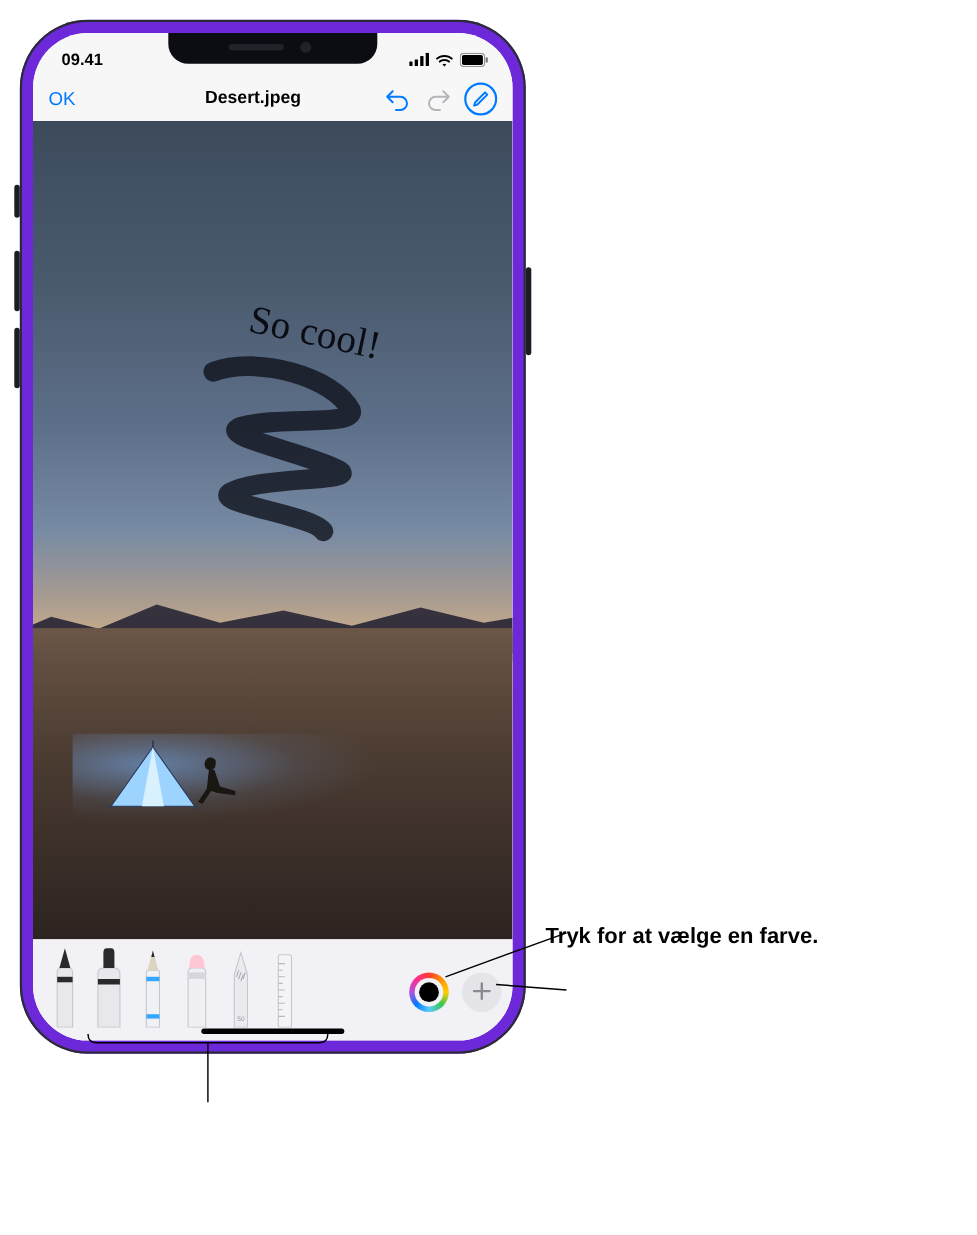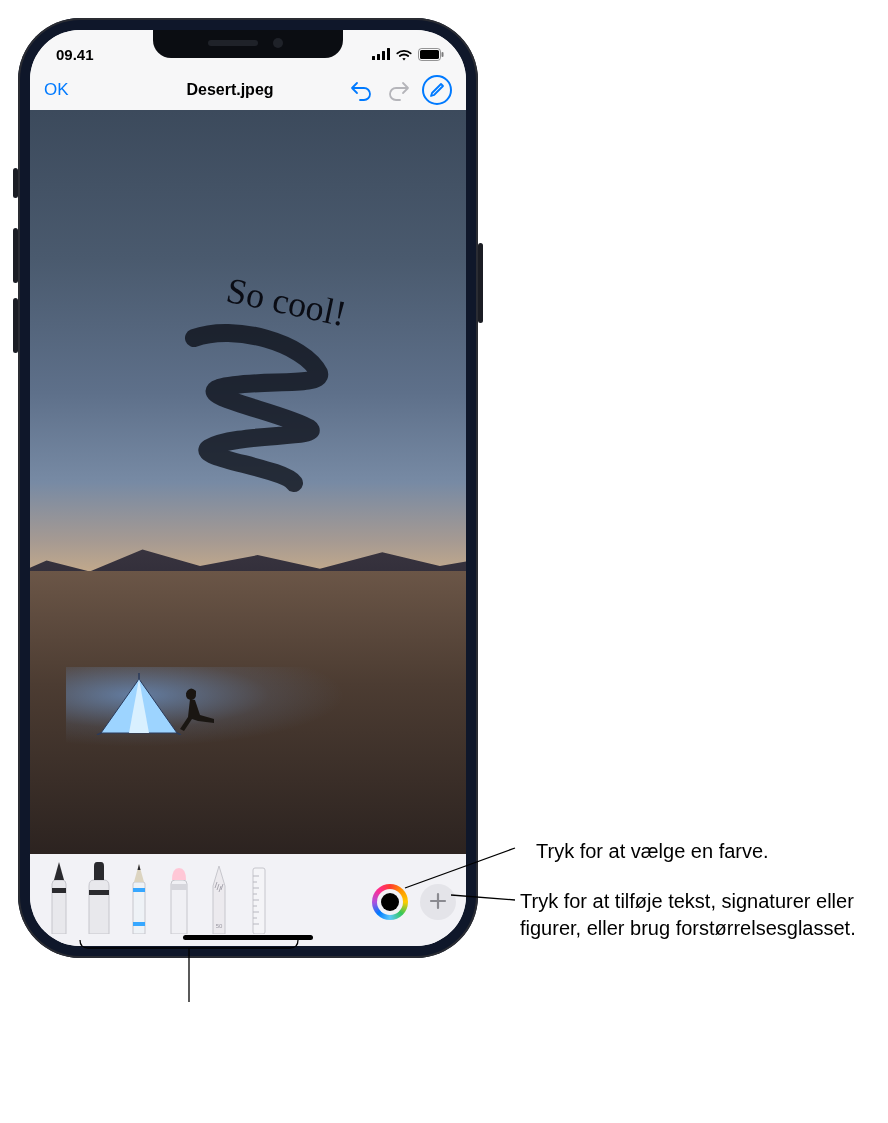--- a/index.html
+++ b/index.html
@@ -11,21 +11,21 @@
       position: relative;
     }
 
     
     .phone {
       position: absolute;
       left: 18px;
       top: 18px;
       width: 460px;
       height: 940px;
-      background: #0f172a;
+      background: #6d28d9;
       border-radius: 62px;
       padding: 12px;
       box-shadow: inset 0 0 0 2px #2a2c33;
     }
     .phone .side-btn {
       position: absolute;
       background: #1b1d24;
       border-radius: 3px;
     }
     .side-btn.left1 { left: -5px; top: 150px; width: 5px; height: 30px; }
@@ -268,21 +268,21 @@
       width: 888px; height: 1123px;
       pointer-events: none;
     }
     .callout-text {
       position: absolute;
       font-size: 20px;
       color: #000;
       line-height: 1.35;
       max-width: 360px;
     }
-    .c1 { left: 536px; top: 838px; }
+    .c1 { left: 496px; top: 838px; font-weight: bold; }
     .c2 { left: 520px; top: 888px; }
     .c3 { left: 130px; top: 1008px; }
     .callout-line { stroke: #000; stroke-width: 1.3; fill: none; }
     .callout-bracket { stroke: #000; stroke-width: 1.3; fill: none; }
   </style>
 </head>
 <body>
 
 <div class="phone">
   <div class="side-btn left1"></div>
@@ -463,14 +463,13 @@
 
     <path class="callout-line" d="M515 848 L405 888"></path>
 
     <path class="callout-line" d="M515 900 L451 895"></path>
 
     <path class="callout-bracket" d="M80 940 Q80 948 88 948 L290 948 Q298 948 298 940"></path>
     <path class="callout-line" d="M189 948 L189 1002"></path>
   </svg>
 
   <div class="callout-text c1">Tryk for at vælge en farve.</div>
-  <div class="callout-text c2">Tryk for at tilføje tekst, signaturer eller figurer, eller brug forstørrelsesglasset.</div>
 </div>
 
 </body></html>

